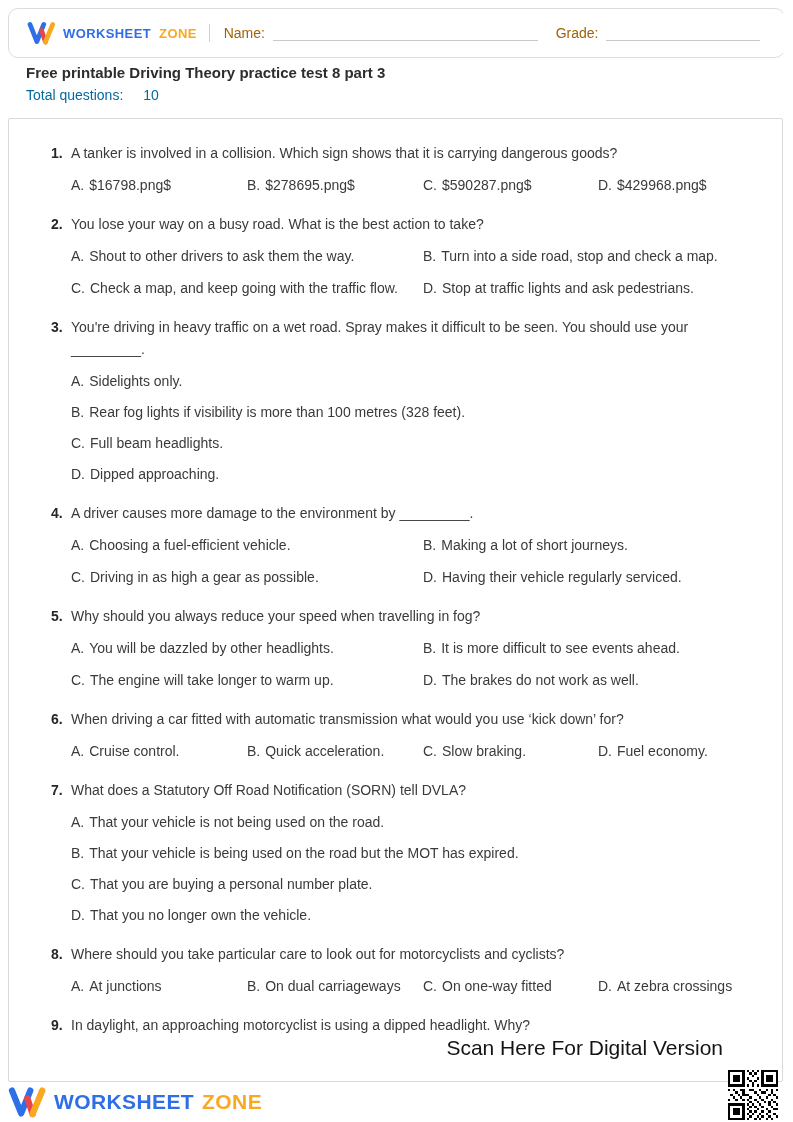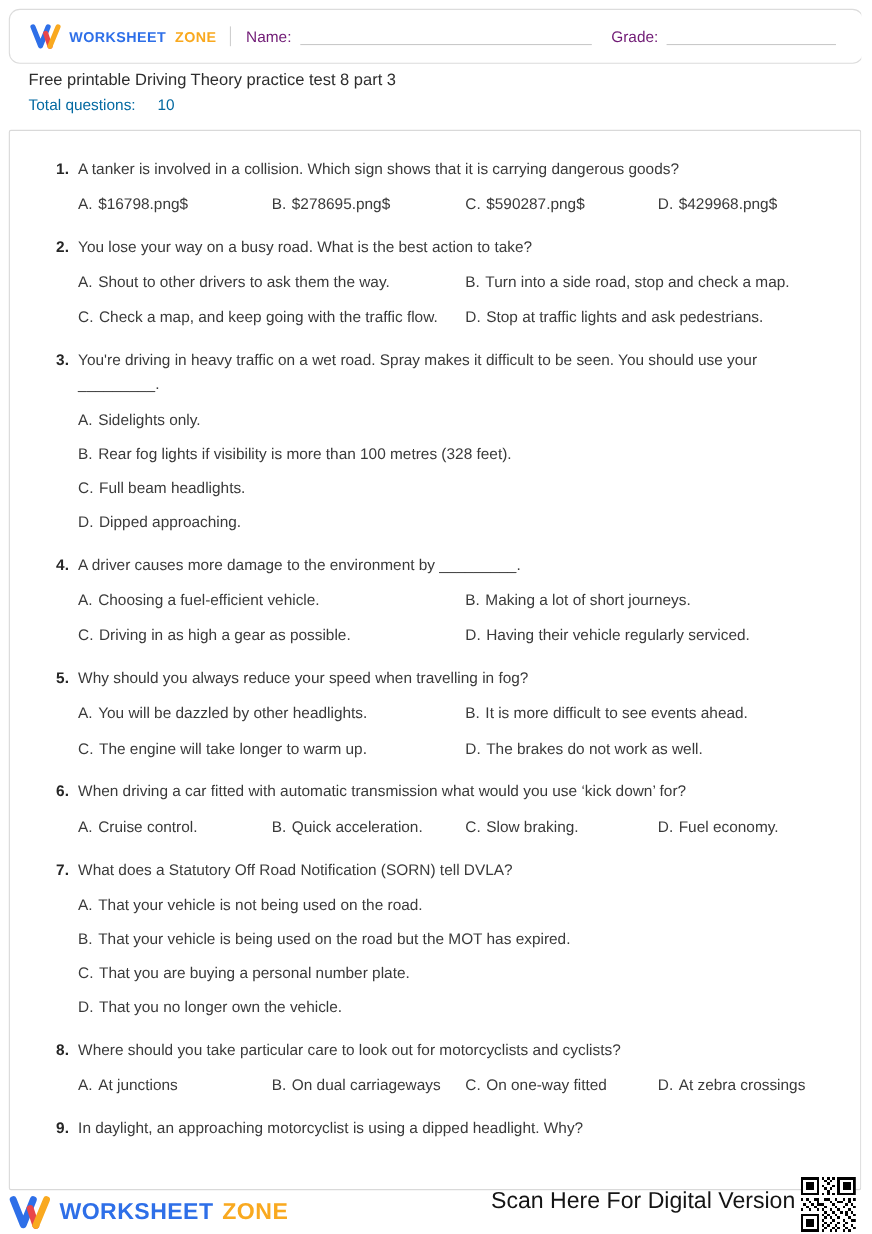--- a/index.html
+++ b/index.html
@@ -10,29 +10,29 @@
   
   .header-box { position:absolute; left:8px; top:8px; width:777px; height:50px;
     border:1px solid #dcdcdc; border-radius:10px; display:flex; align-items:center;
     padding:0 24px 0 18px; }
   .brand { display:flex; align-items:center; gap:6px; }
   .brand svg { display:block; }
   .brand-word { font-weight:700; letter-spacing:.4px; }
   .brand-sm .brand-word { font-size:13px; }
   .brand-zone { margin-left:2px; }
   .header-divider { width:1px; height:18px; background:#cfcfcf; margin:0 14px 0 12px; }
-  .field-label { font-size:14px; color:#701a75; }
+  .field-label { font-size:14px; color:#a16207; }
   .write-line { border-bottom:1px solid #c9c9c9; height:16px; }
   .name-line { width:300px; margin-left:8px; }
   .grade-label { margin-left:18px; }
   .grade-line { width:174px; margin-left:8px; }
 
   
   .title-wrap { position:absolute; left:26px; top:64px; }
-  .doc-title { font-size:15px; font-weight:400; color:#2d2d2d; }
+  .doc-title { font-size:15px; font-weight:700; color:#2d2d2d; }
   .total-line { margin-top:6px; font-size:14px; color:#0369a1; }
   .total-value { margin-left:16px; }
 
   
   .main-box { position:absolute; left:8px; top:118px; width:775px; height:964px;
     border:1px solid #d9d9d9; border-radius:2px; padding:23px 20px; background:#fff; }
 
   .question { padding-left:22px; margin-bottom:17px; font-size:14px; line-height:22px; }
   .q-head { display:flex; }
   .q-num { font-weight:700; color:#262626; width:20px; flex:0 0 20px; }
@@ -40,21 +40,21 @@
   .opts { margin-left:20px; margin-top:10px; }
   .opts-4col { display:grid; grid-template-columns:176px 176px 175px 1fr; }
   .opts-2col { display:grid; grid-template-columns:352px 1fr; row-gap:10px; }
   .opts-1col .opt { margin-bottom:9px; }
   .opts-1col .opt:last-child { margin-bottom:0; }
   .opt-letter { margin-right:5px; }
 
   
   .footer-logo { position:absolute; left:8px; top:1086px; }
   .brand-lg .brand-word { font-size:21px; }
-  .scan-text { position:absolute; top:1080px; right:60px; font-size:21px; color:#141414; }
+  .scan-text { position:absolute; top:1036px; right:60px; font-size:21px; color:#141414; }
   .qr { position:absolute; top:1070px; right:5px; width:50px; height:50px; }
 </style>
 </head>
 <body>
 
 <div class="page">
 
   <div class="header-box">
     <div class="brand brand-sm">
       <span>

